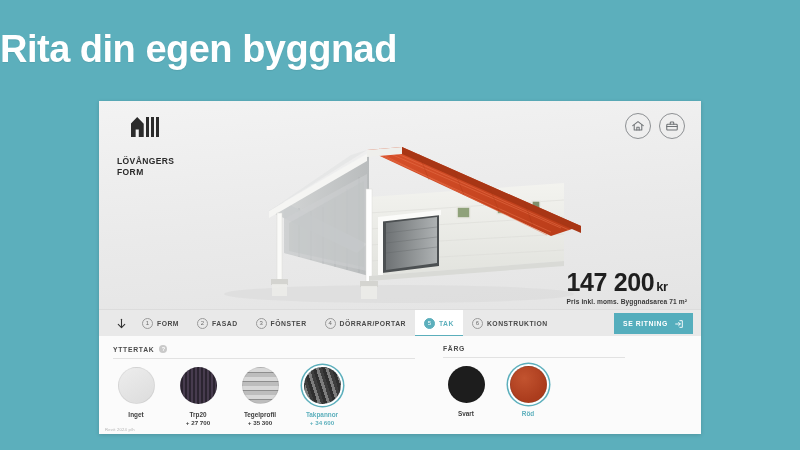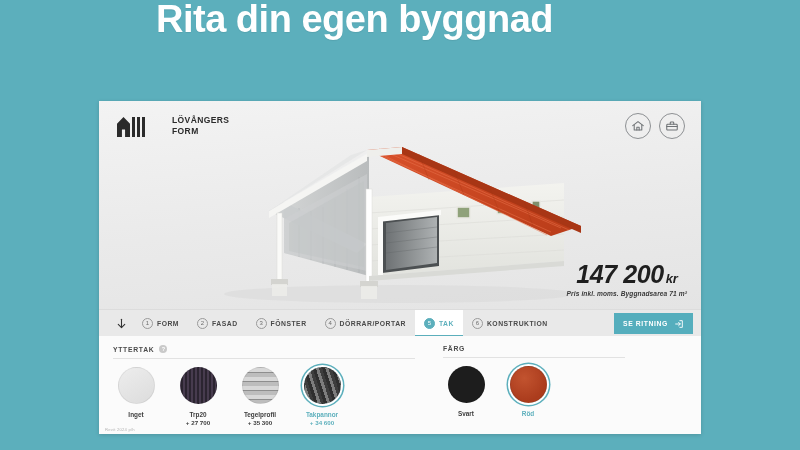--- a/index.html
+++ b/index.html
@@ -6,21 +6,21 @@
   html, body {
     width: 800px; height: 450px;
     font-family: "Liberation Sans", sans-serif;
     overflow: hidden;
   }
   body { background: #5CAFBC; position: relative; }
 
   
   .banner {
     position: absolute; top: 0; left: 0; width: 709px; height: 100px;
-    display: flex; flex-direction: column; align-items: center; justify-content: space-between;
+    display: flex; flex-direction: row; align-items: center; justify-content: space-between;
   }
   .banner-title {
     color: #ffffff; font-size: 38px; font-weight: bold;
     letter-spacing: -0.5px; line-height: 1.05;
     text-shadow: 0 1px 1px rgba(0,0,0,.07);
   }
   .banner-sub {
     color: #f2fafb; font-size: 14.5px; font-weight: 400;
     margin-top: 7px; letter-spacing: .1px;
   }
@@ -34,21 +34,21 @@
     overflow: hidden;
   }
 
   
   .viewport {
     position: relative; width: 100%; height: 208px;
     background: linear-gradient(175deg,#f3f3f3 0%,#eaeaea 55%,#e4e4e4 100%);
     overflow: hidden;
   }
 
-  .brand { position: absolute; left: 18px; top: 14px; display: flex; align-items: center; gap: 25px; }
+  .brand { position: absolute; left: 18px; top: 14px; display: flex; align-items: center; gap: 19px; flex-direction: column; }
   .brand-mark { width: 30px; height: 22px; position: relative; }
   .brand-mark .bhouse {
     position: absolute; left: 0; top: 2px; width: 13px; height: 20px;
     background: #2b2b2b;
     clip-path: polygon(0% 34%, 50% 0%, 100% 34%, 100% 100%, 62% 100%, 62% 62%, 38% 62%, 38% 100%, 0% 100%);
   }
   .brand-mark .bbar { position: absolute; top: 2px; width: 3px; height: 20px; background: #2b2b2b; }
   .brand-text { font-size: 8.5px; font-weight: bold; color: #2b2b2b; line-height: 1.25; letter-spacing: .4px; }
 
   .vp-tools { position: absolute; right: 16px; top: 12px; display: flex; gap: 8px; }
@@ -56,21 +56,21 @@
     width: 26px; height: 26px; border-radius: 50%;
     border: 1.3px solid #8d9093; background: transparent;
     display: flex; align-items: center; justify-content: center;
     cursor: pointer;
   }
   .tool-btn svg { display: block; }
 
   
   .scene { position: absolute; left: 0; top: 0; width: 100%; height: 100%; }
 
-  .price-wrap { position: absolute; right: 14px; bottom: 12px; text-align: center; font-style: italic; }
+  .price-wrap { position: absolute; right: 14px; bottom: 4px; text-align: left; }
   .price-main { font-size: 25px; font-weight: bold; color: #1f1f1f; letter-spacing: -.4px; }
   .price-main .kr { font-size: 13px; font-weight: bold; margin-left: 2px; }
   .price-note { font-size: 6.6px; font-weight: bold; color: #3a3a3a; margin-top: 1px; letter-spacing: .1px; }
 
   
   .stepbar {
     height: 27px; background: #e9e9e9; border-top: 1px solid #dcdcdc;
     display: flex; align-items: center; padding-left: 10px; position: relative;
   }
   .collapse-icon { width: 24px; display: flex; align-items: center; justify-content: center; cursor: pointer; }

